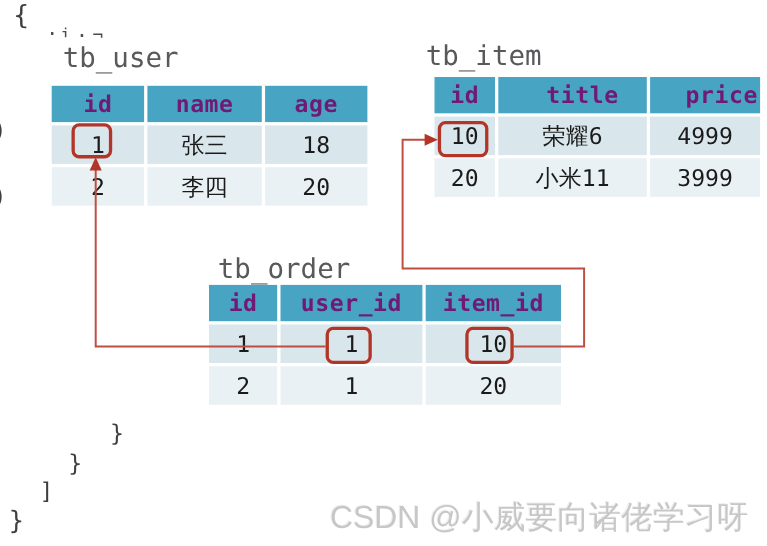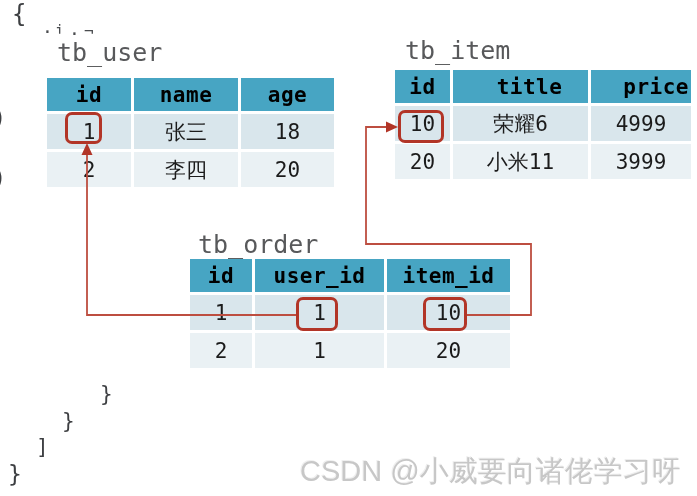--- a/index.html
+++ b/index.html
@@ -17,21 +17,21 @@
   .tbl-label{
     position:absolute;color:var(--label-gray);font-size:25px;line-height:1;
     letter-spacing:0px;white-space:nowrap;
   }
   
   table.db{
     position:absolute;border-collapse:separate;border-spacing:3px;
     table-layout:fixed;
   }
   table.db th{
-    background:var(--header-teal);color:#000000;font-weight:bold;
+    background:var(--header-teal);color:#701a75;font-weight:bold;
     font-size:21px;text-align:center;height:33px;padding:0 2px;
     font-family:"DejaVu Sans Mono", monospace;letter-spacing:0.5px;
   }
   table.db td{
     color:var(--text-dark);font-size:21px;text-align:center;height:35px;padding:0 2px;
     font-family:"DejaVu Sans Mono", monospace;
   }
   table.db tr.row-odd td{background:var(--row-odd);}
   table.db tr.row-even td{background:var(--row-even);}
   
@@ -84,21 +84,21 @@
       <td>18</td>
     </tr>
     <tr class="row-even">
       <td>2</td>
       <td>李四</td>
       <td>20</td>
     </tr>
   </tbody>
     </table>
 
-  <div class="tbl-label" style="left:405px;top:38px;">tb_item</div>
+  <div class="tbl-label" style="left:387px;top:38px;">tb_item</div>
   <table class="db" style="left:392px;top:67px;">
     <tbody>
         <tr>
       <th style="width:51px;">id</th>
       <th style="width:113px;padding-left:20px;">title</th>
       <th style="width:96px;text-align:right;">price</th>
     </tr>
     <tr class="row-odd">
       <td>10</td>
       <td>荣耀6</td>

